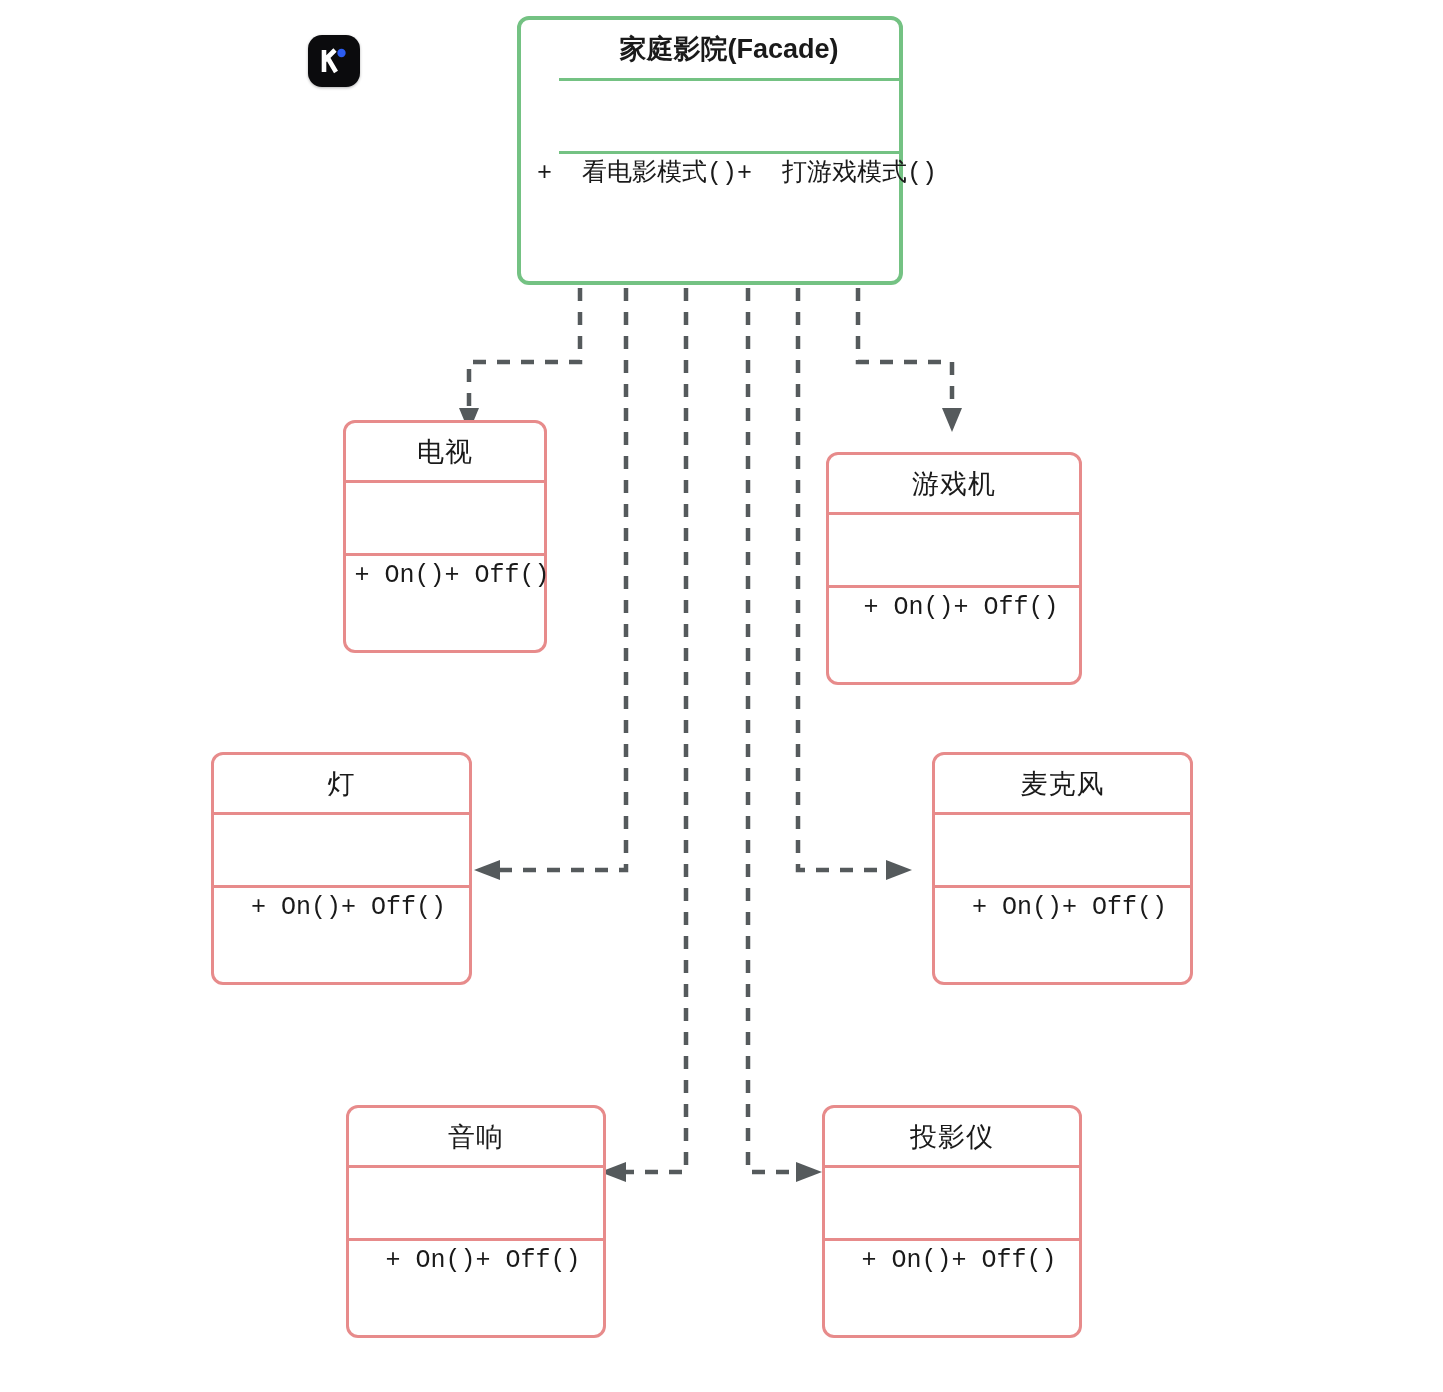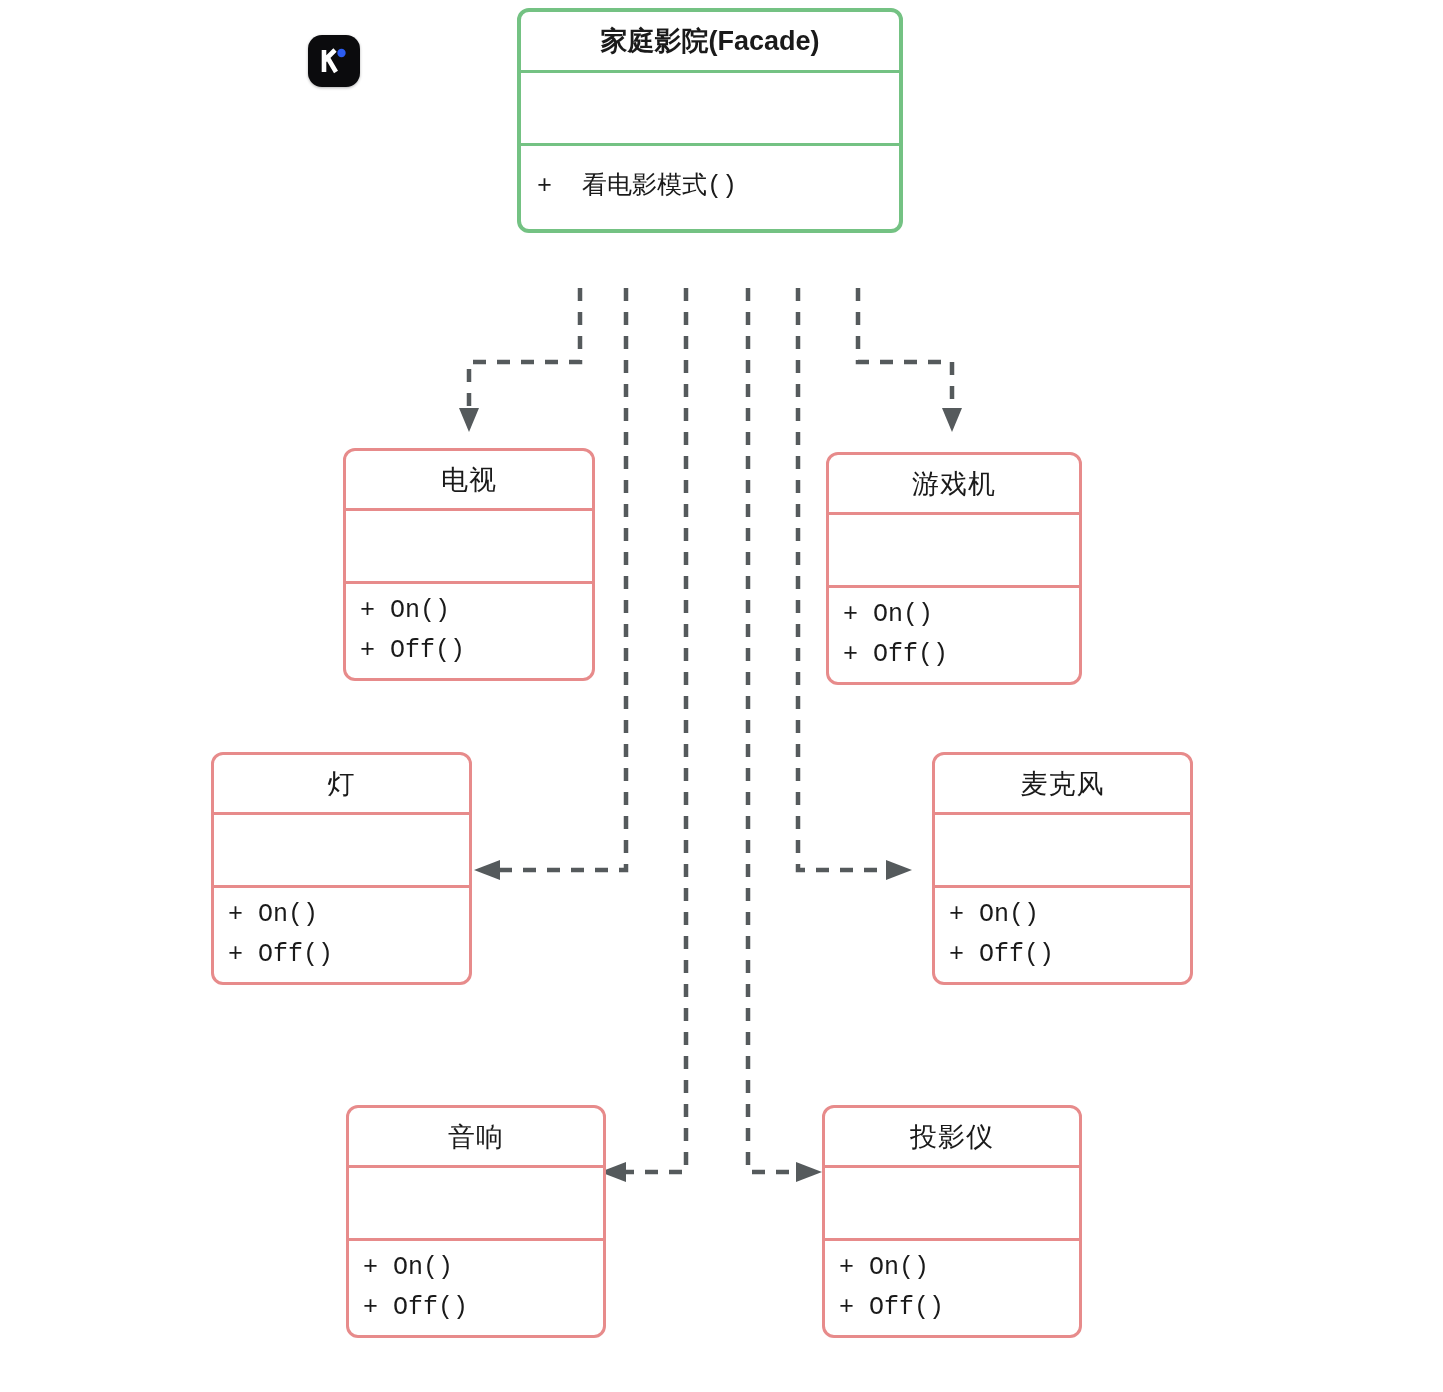--- a/index.html
+++ b/index.html
@@ -53,21 +53,20 @@
   }
   .facade .uml-row-name { border-bottom-color: #74c283; }
   .uml-row-attrs {
     border-bottom: 3px solid #e78b8b;
     box-sizing: border-box;
   }
   .facade .uml-row-attrs { border-bottom-color: #74c283; }
   .uml-row-ops {
     box-sizing: border-box;
     display: flex;
-    flex-direction: column;
     justify-content: center;
     padding: 0 0 0 14px;
   }
   .class-title {
     font-family: "Liberation Serif", "DejaVu Serif", serif;
     font-size: 27px;
     color: #1a1a1a;
     letter-spacing: 1px;
   }
   .facade .class-title {
@@ -145,31 +144,32 @@
       <path class="wire" d="M798,288 L798,870 L886,870"></path>
       <polygon class="wire-head" points="912,870 886,860 886,880"></polygon>
     </g>
 
     <g>
       <path class="wire" d="M858,288 L858,362 L952,362 L952,416"></path>
       <polygon class="wire-head" points="952,432 942,408 962,408"></polygon>
     </g>
   </svg>
 
-  <div class="uml-class facade" style="left:517px; top:8px; width:386px; height:225px;">
+  <div class="uml-class facade" style="left:517px; top:16px; width:386px; height:269px;padding-left:38px;">
     <div class="uml-row-name" style="height:61px;">
       <span class="class-title">家庭影院(Facade)</span>
     </div>
     <div class="uml-row-attrs" style="height:73px;"></div>
     <div class="uml-row-ops" style="flex:1; padding-left:16px;">
       <div class="op-line">+  看电影模式()</div>
-    </div>
-  </div>
-
-  <div class="uml-class" style="left:343px; top:448px; width:252px; height:233px;">
+      <div class="op-line">+  打游戏模式()</div>
+    </div>
+  </div>
+
+  <div class="uml-class" style="left:343px; top:420px; width:204px; height:233px;">
     <div class="uml-row-name" style="height:60px;">
       <span class="class-title">电视</span>
     </div>
     <div class="uml-row-attrs" style="height:73px;"></div>
     <div class="uml-row-ops" style="flex:1;">
       <div class="op-line">+ On()</div>
       <div class="op-line">+ Off()</div>
     </div>
   </div>
 

